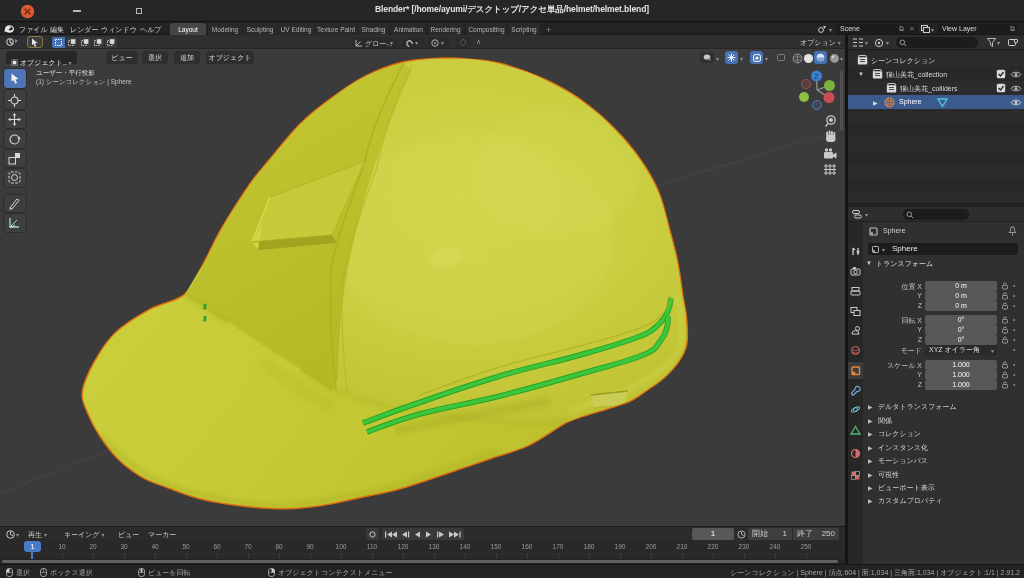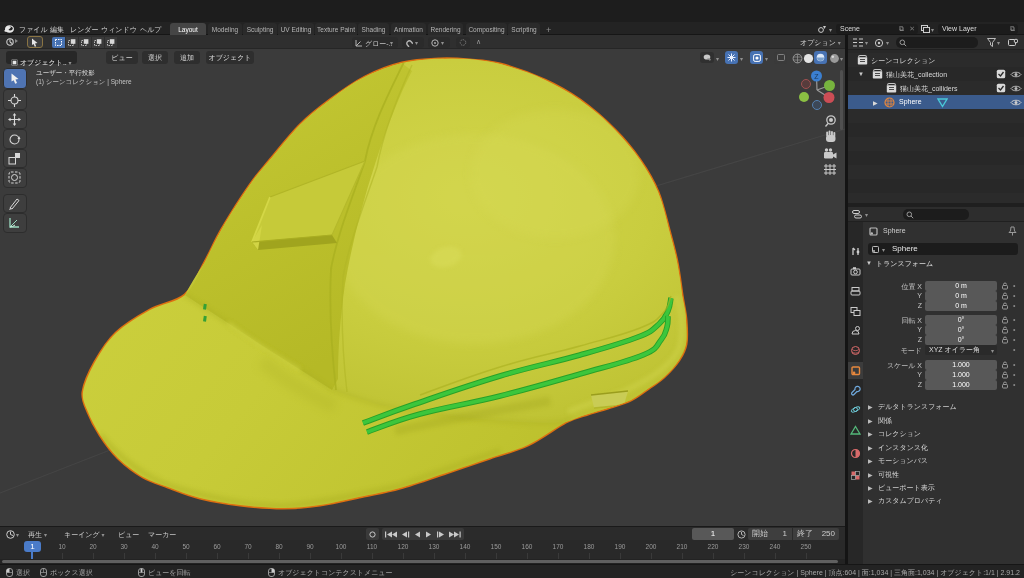--- a/index.html
+++ b/index.html
@@ -6,20 +6,29 @@
   font-family:"Liberation Sans",sans-serif;-webkit-font-smoothing:antialiased;}
 #app{position:relative;width:1024px;height:578px;}
 .abs{position:absolute;}
 .t8{font-size:7px;color:#cfcfcf;white-space:nowrap;}
 .t7{font-size:6.5px;color:#c9c9c9;white-space:nowrap;}
 .chip{position:absolute;border-radius:3px;}
 .dd{color:#909090;font-size:6px;}
 </style></head><body>
 <div id="app">
 
+<div class="abs" style="left:0;top:0;width:1024px;height:22px;background:#262626;border-bottom:1px solid #111;">
+<svg class="abs" style="left:20px;top:4px;" width="15" height="15" viewBox="0 0 15 15">
+        <circle cx="7.5" cy="7.5" r="6.8" fill="#d85b33"></circle>
+        <path d="M4.7,4.7L10.3,10.3M10.3,4.7L4.7,10.3" stroke="#7e2c14" stroke-width="1.6"></path>
+      </svg>
+<div class="abs" style="left:73px;top:10px;width:8px;height:1.5px;background:#b9b9b9;"></div>
+<div class="abs" style="left:136px;top:8px;width:6px;height:6px;border:1.2px solid #b9b9b9;"></div>
+<div class="abs" style="left:0;top:4px;width:1024px;text-align:center;font-size:8.5px;font-weight:bold;color:#e4e4e4;letter-spacing:-0.1px;">Blender* [/home/ayumi/デスクトップ/アクセ単品/helmet/helmet.blend]</div>
+</div>
 <div class="abs" style="left:0;top:22px;width:1024px;height:13px;background:#232323;border-bottom:1px solid #161616;">
 <svg class="abs" style="left:3px;top:1px;" width="12" height="11" viewBox="0 0 24 22">
         <ellipse cx="13" cy="12" rx="9" ry="7.5" fill="#e8e8e8"></ellipse>
         <ellipse cx="14.5" cy="11" rx="5" ry="4" fill="#232323"></ellipse>
         <path d="M2,16L12,6l4,3L6,18Z" fill="#e8e8e8"></path>
       </svg>
 <div class="abs" style="left:19px;top:3px;font-size:7px;color:#d5d5d5;white-space:nowrap;">ファイル</div>
 <div class="abs" style="left:50px;top:3px;font-size:7px;color:#d5d5d5;white-space:nowrap;">編集</div>
 <div class="abs" style="left:70px;top:3px;font-size:7px;color:#d5d5d5;white-space:nowrap;">レンダー</div>
 <div class="abs" style="left:101px;top:3px;font-size:7px;color:#d5d5d5;white-space:nowrap;">ウィンドウ</div>

